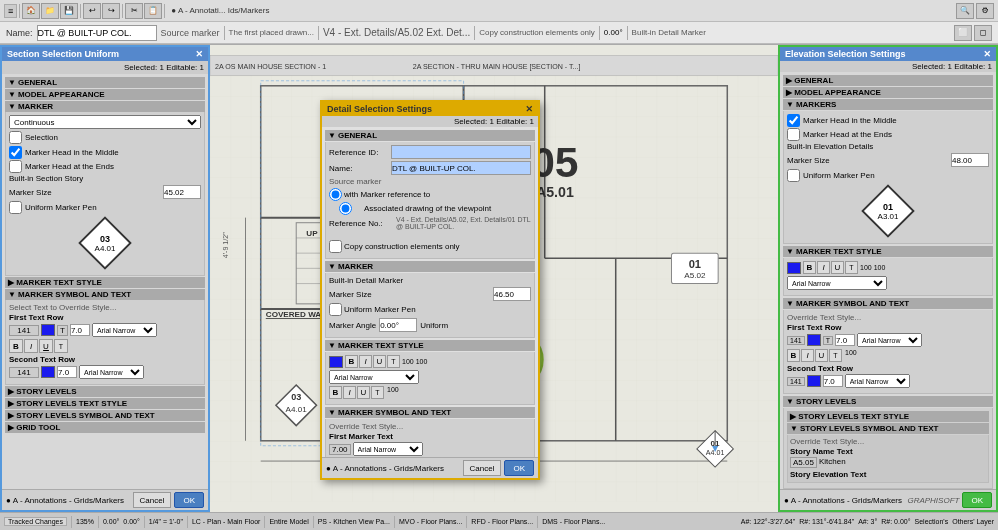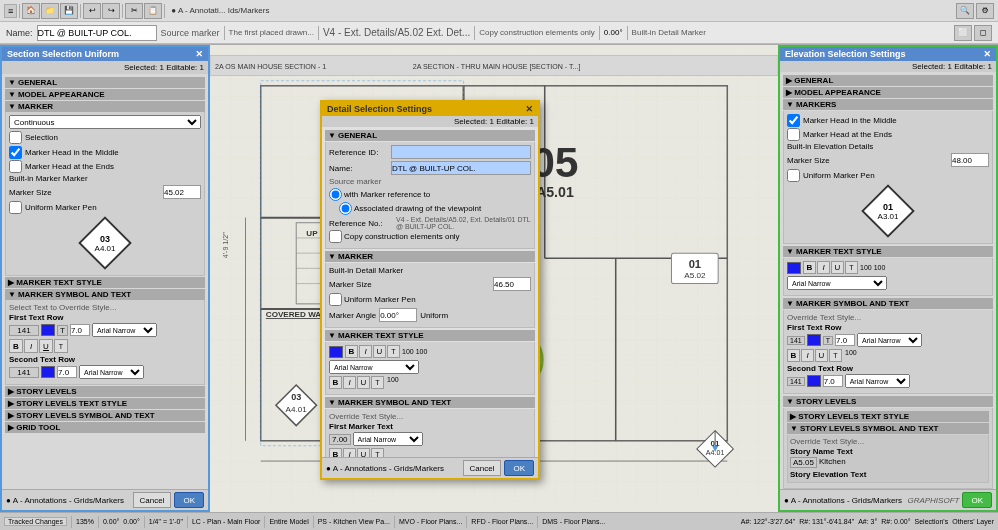--- a/index.html
+++ b/index.html
@@ -104,21 +104,21 @@
           </div>
           <div style="display:flex; align-items:center; gap:3px; margin-bottom:1px;">
             <input type="checkbox" checked="" style="">
             <span style="font-size:8px;">Marker Head in the Middle</span>
           </div>
           <div style="display:flex; align-items:center; gap:3px; margin-bottom:1px;">
             <input type="checkbox" style="">
             <span style="font-size:8px;">Marker Head at the Ends</span>
           </div>
           <div style="display:flex; align-items:center; gap:3px; margin-bottom:2px;">
-            <span style="font-size:8px;">Built-in Marker Marker</span>
+            <span style="font-size:8px;">Built-in Section Story</span>
           </div>
           <div style="display:flex; align-items:center; gap:3px; margin-bottom:2px;">
             <span style="font-size:8px; flex:1;">Marker Size</span>
             <input type="text" style="width: 38px; height: 14px; font-size: 8px; border: 1px solid rgb(153, 153, 153);" value="45.02">
           </div>
           <div style="display:flex; align-items:center; gap:3px; margin-bottom:2px;">
             <input type="checkbox" style="">
             <span style="font-size:8px;">Uniform Marker Pen</span>
           </div>
 
@@ -335,25 +335,25 @@
             </div>
             <div style="display:flex; align-items:center; gap:2px; margin-bottom:2px;">
               <span style="font-size:8px; width:60px;">Name:</span>
               <input type="text" value="DTL @ BUILT-UP COL." style="flex: 1 1 0%; height: 14px; font-size: 8px; border: 1px solid rgb(153, 153, 153); background: rgb(176, 208, 255);">
             </div>
             <div style="font-size:8px; color:#555; margin-bottom:2px;">Source marker</div>
             <div style="display:flex; align-items:center; gap:2px; margin-bottom:1px;">
               <input type="radio" checked="" style="">
               <span style="font-size:8px;">with Marker reference to</span>
             </div>
-            <div style="display:flex; align-items:center; gap:2px; margin-bottom:1px; padding-left:10px;">
+            <div style="display:flex; align-items:center; gap:12px; margin-bottom:1px; padding-left:10px;">
               <input type="radio" checked="" style="">
               <span style="font-size:8px;">Associated drawing of the viewpoint</span>
             </div>
-            <div style="display:flex; align-items:center; gap:7px; margin-bottom:0;">
+            <div style="display:flex; align-items:center; gap:7px; margin-bottom:10px;">
               <span style="font-size:8px; width:60px;">Reference No.:</span>
               <span style="font-size:7px; color:#555; flex:1;">V4 - Ext. Details/A5.02, Ext. Details/01 DTL @ BUILT-UP COL.</span>
             </div>
             <div style="display:flex; align-items:center; gap:2px; margin-bottom:2px;">
               <input type="checkbox" style="">
               <span style="font-size:8px;">Copy construction elements only</span>
             </div>
           </div>
 
           <div style="background:#aaa; padding:1px 3px; font-size:8px; font-weight:bold; cursor:pointer; display:flex; align-items:center; gap:2px; margin-bottom:1px;">

